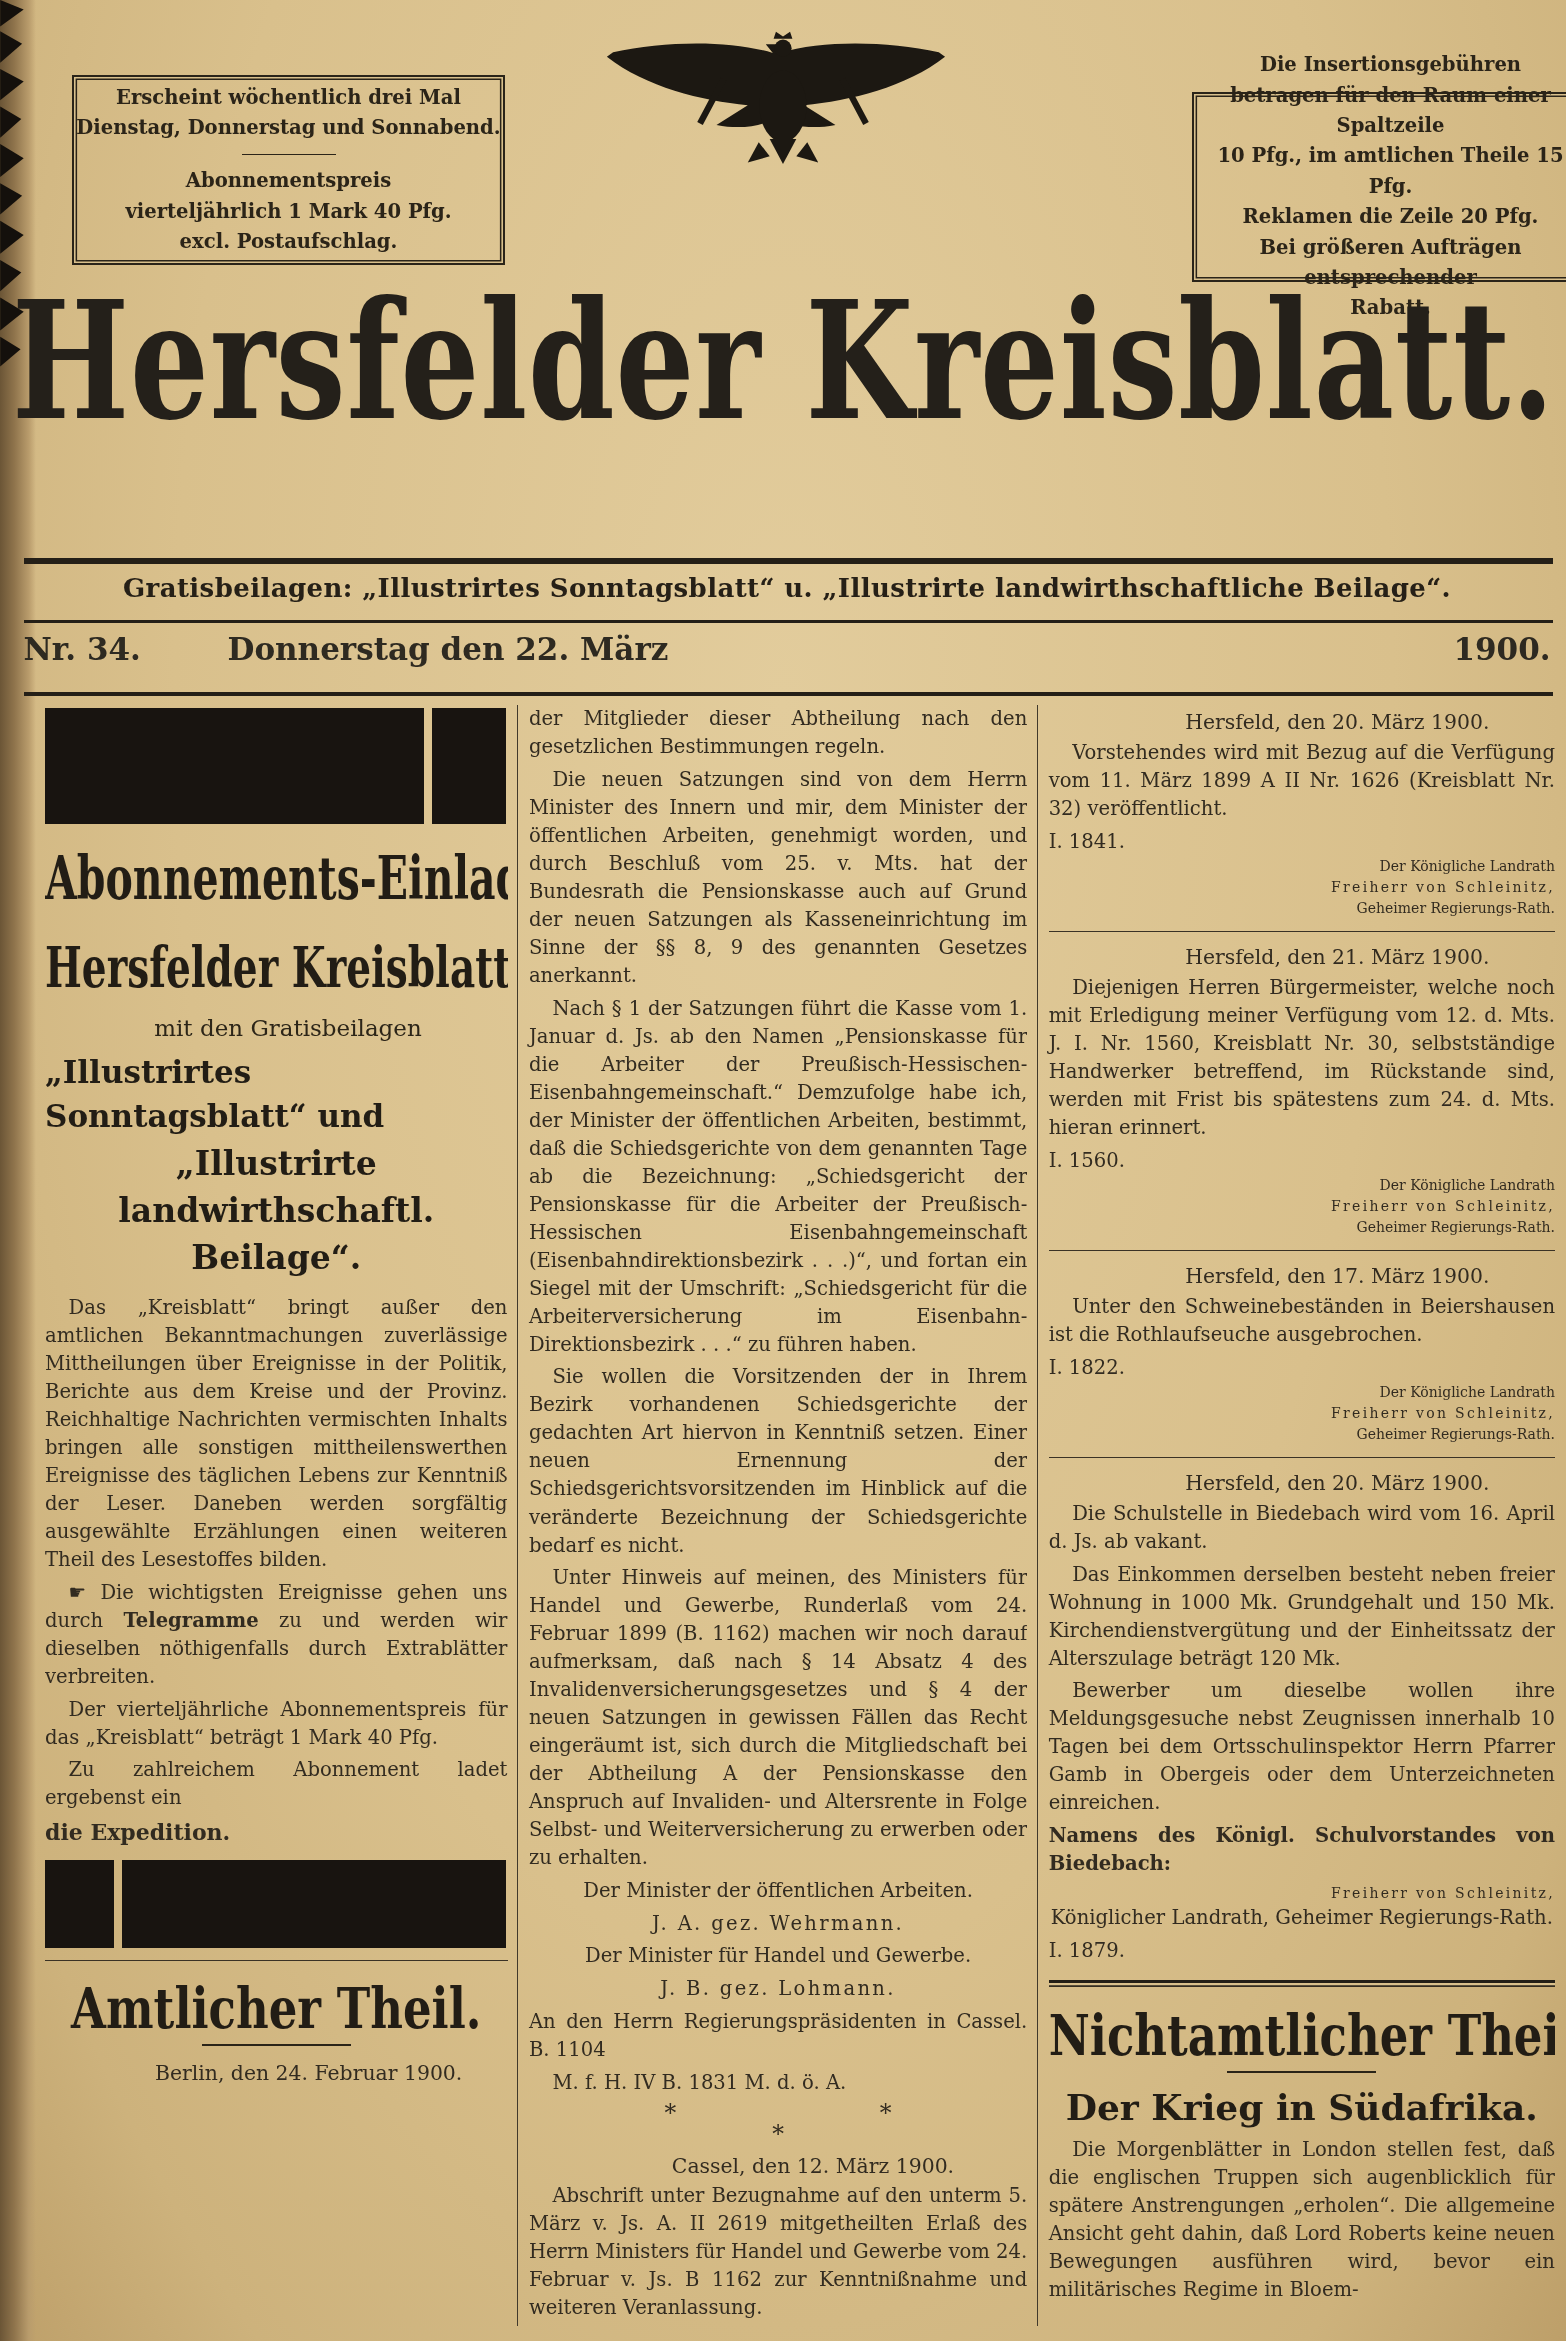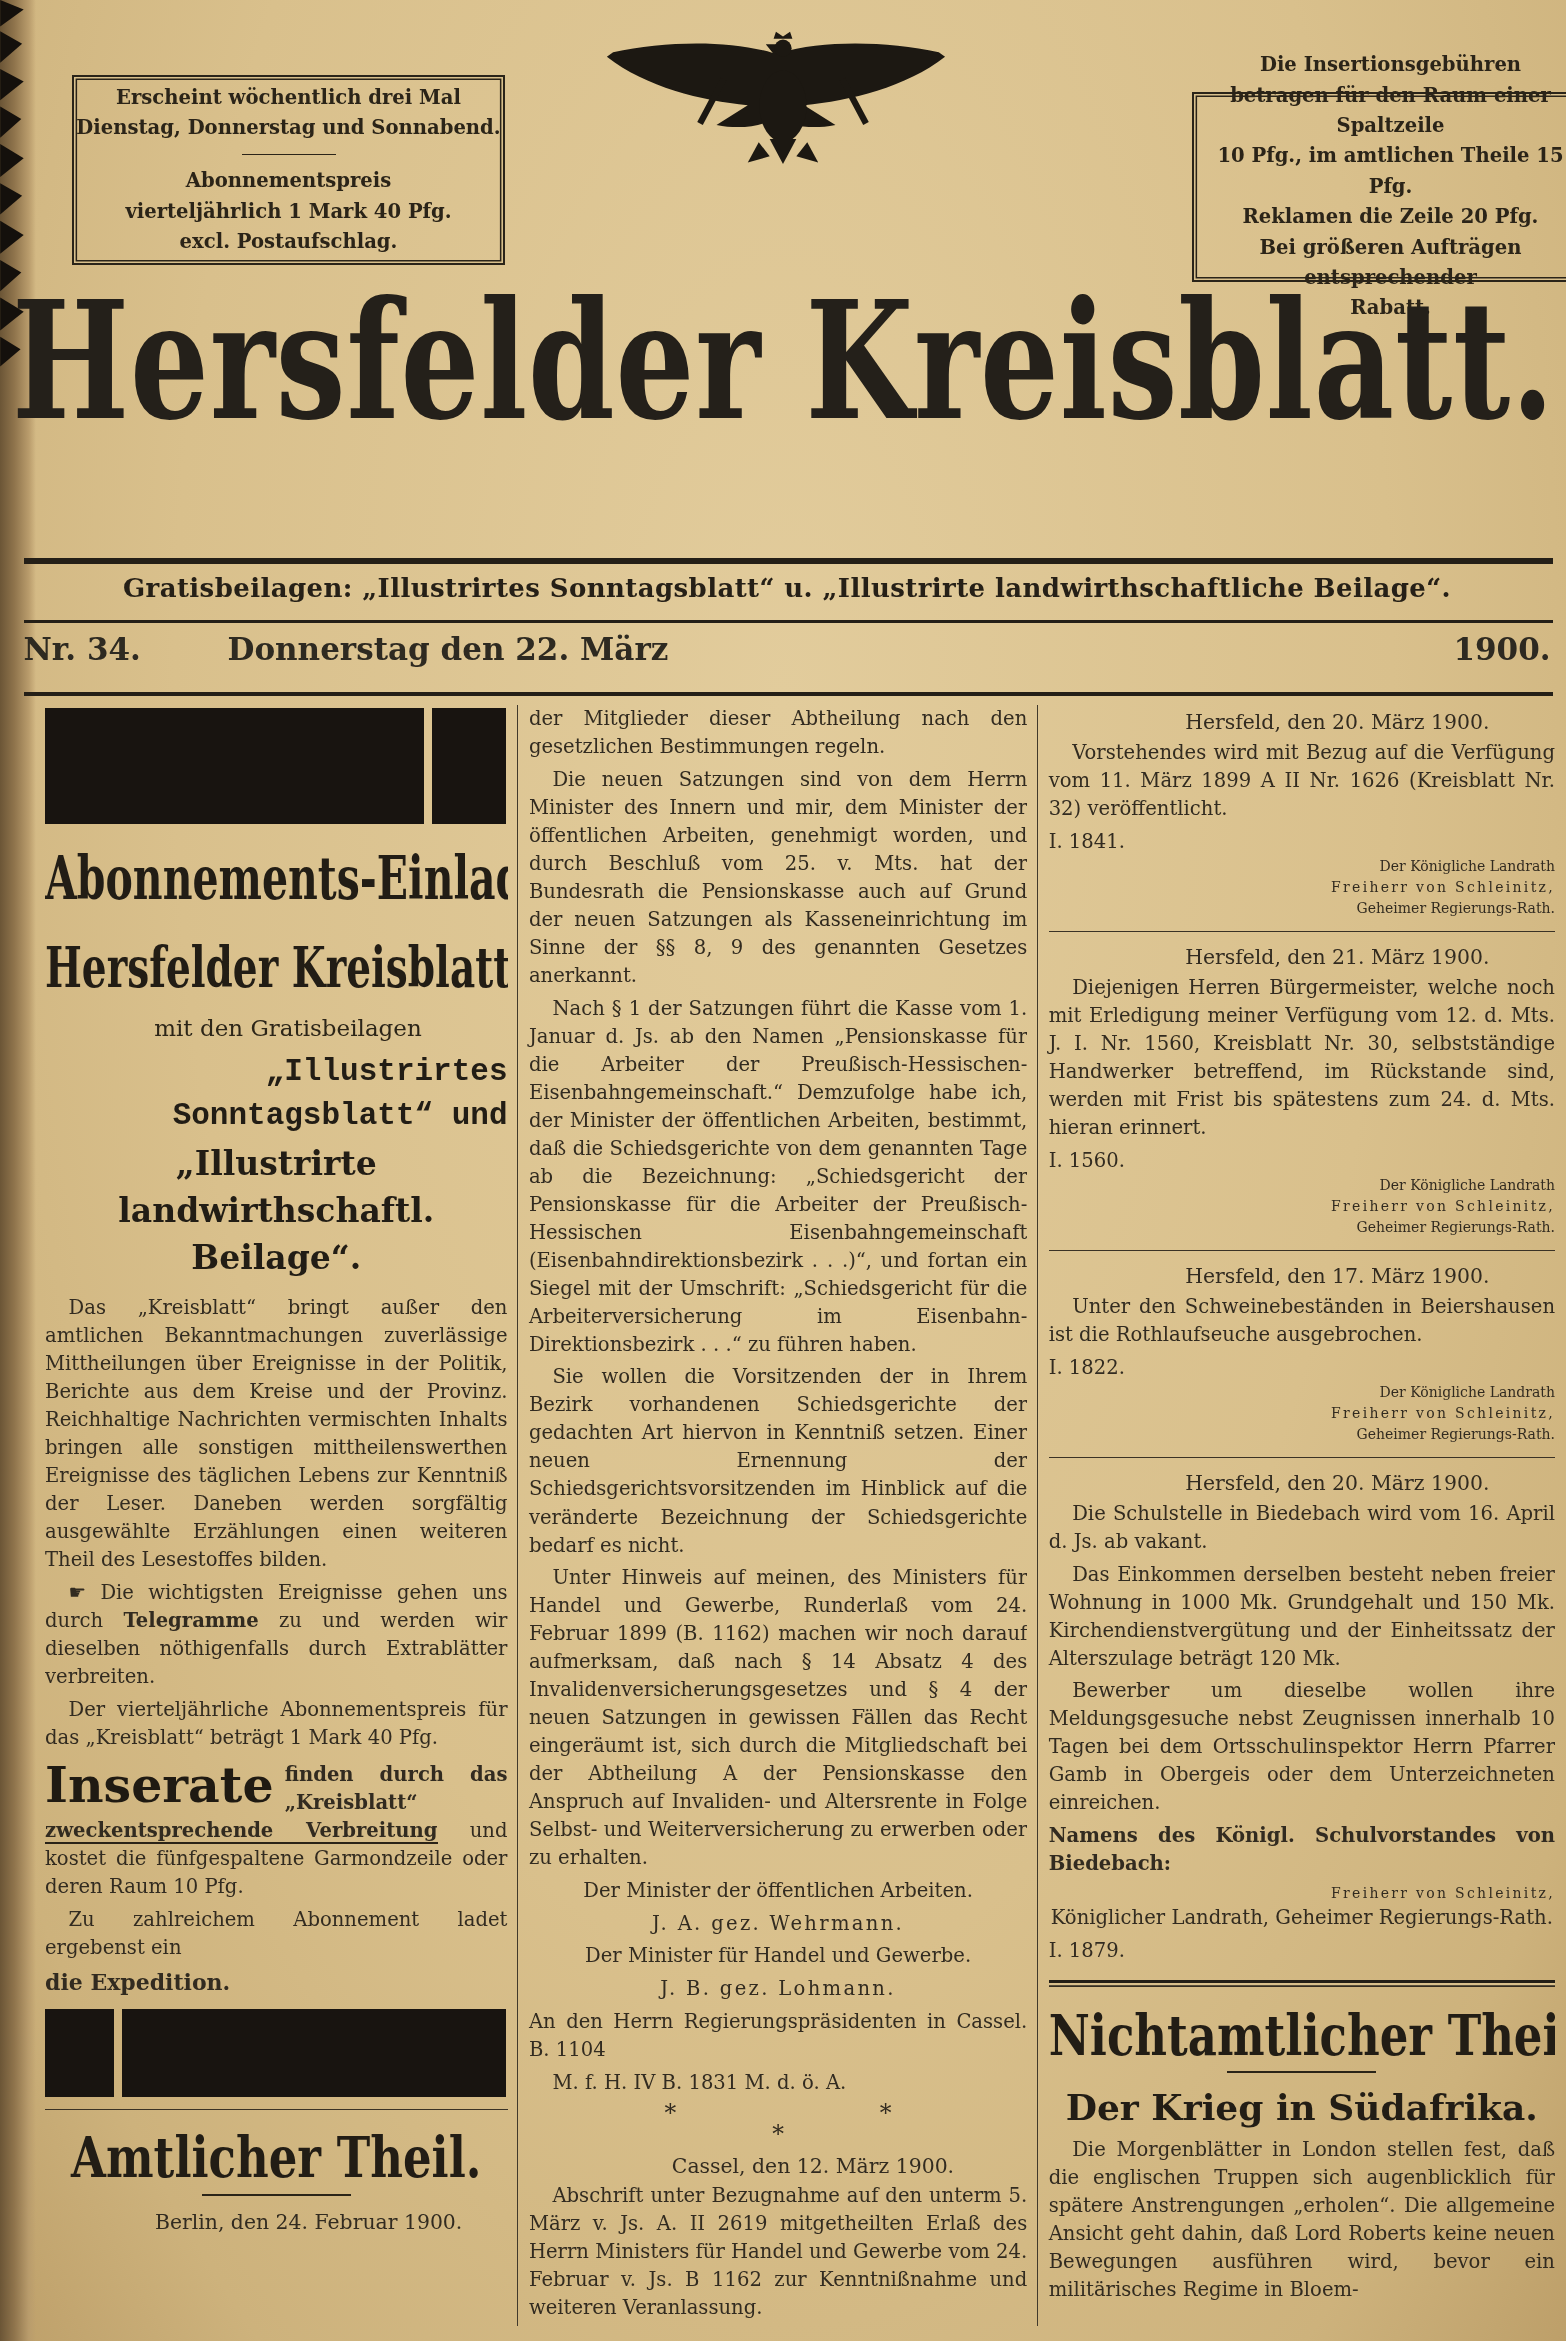--- a/index.html
+++ b/index.html
@@ -40,21 +40,21 @@
   p.noind{text-indent:0;}
   .bar{display:flex;gap:7.8px;height:116px;margin:3.1px 0 20.4px 0;}
   .bar div{background:#181410;}
   .bar2{display:flex;gap:7.8px;height:88px;margin:11px 0 7.8px 0;}
   .bar2 div{background:#181410;}
   .h-abo{font-size:41px;font-weight:bold;text-align:center;color:#221d15;
     transform:scaleY(1.45);transform-origin:50% 0;height:75px;margin:4.7px 0 14px;white-space:nowrap;}
   .h-paper{font-size:39px;font-weight:bold;text-align:center;color:#221d15;
     transform:scaleY(1.45);transform-origin:50% 0;height:74px;margin:7.8px 0 4.7px;white-space:nowrap;}
   .cline{text-align:center;text-indent:0;}
-  .beilage1{font-size:31px;font-weight:bold;text-align:right;margin:1.6px 0;color:#221d15;font-family:Liberation Mono, monospace;}
+  .beilage1{font-size:31px;font-weight:bold;text-align:left;margin:1.6px 0;color:#221d15;}
   .beilage2{font-size:33px;font-weight:bold;text-align:center;margin:1.6px 0 12.5px;color:#221d15;}
   .gratis{font-size:23px;text-align:center;margin:0 0 4.7px;color:#2c2518;}
   .inserate{font-size:49px;font-weight:bold;float:left;line-height:.9;margin:6.3px 11px 0 0;color:#1f1a12;}
   .emph{font-weight:bold;border-bottom:2.3px solid #2a2317;}
   .sigright{font-weight:bold;font-size:22px;margin:1.6px 4.7px 0 0;text-indent:0;}
   .h-sec{font-size:45px;font-weight:bold;text-align:center;color:#221d15;margin:14px 0 3.1px;
     transform:scaleY(1.25);transform-origin:50% 0;height:66px;white-space:nowrap;}
   .h-sec-rule{width:149px;border-top:2.3px solid #2a2418;margin:0 auto 12.5px;}
   .dateline{text-align:center;padding-left:14%;font-size:20.4px;margin:3.1px 0 1.6px;text-indent:0;}
   .story-h{font-size:42px;font-weight:bold;text-align:center;color:#221d15;margin:17px 0 7.8px;white-space:nowrap;}
@@ -146,28 +146,20 @@
       <p class="beilage1 noind">„Illustrirtes Sonntagsblatt“ und</p>
       <p class="beilage2 noind">„Illustrirte landwirthschaftl. Beilage“.</p>
       <p>Das „Kreisblatt“ bringt außer den amtlichen Bekanntmachungen zuverlässige Mittheilungen über Ereignisse in der Politik, Berichte aus dem Kreise und der Provinz. Reichhaltige Nachrichten vermischten Inhalts bringen alle sonstigen mittheilenswerthen Ereignisse des täglichen Lebens zur Kenntniß der Leser. Daneben werden sorgfältig ausgewählte Erzählungen einen weiteren Theil des Lesestoffes bilden.</p>
       <p>
         <span>☛</span>
         <span>Die wichtigsten Ereignisse gehen uns durch</span>
         <b>Telegramme</b>
         <span>zu und werden wir dieselben nöthigenfalls durch Extrablätter verbreiten.</span>
       </p>
       <p>Der vierteljährliche Abonnementspreis für das „Kreisblatt“ beträgt 1 Mark 40 Pfg.</p>
-      <div style="overflow:hidden;">
-        <span class="inserate">Inserate</span>
-        <p class="noind" style="margin-top:4.7px;">
-          <b>finden durch das „Kreisblatt“</b>
-          <span class="emph">zweckentsprechende Verbreitung</span>
-          <span>und kostet die fünfgespaltene Garmondzeile oder deren Raum 10 Pfg.</span>
-        </p>
-      </div>
       <p>Zu zahlreichem Abonnement ladet ergebenst ein</p>
       <p class="sigright">die Expedition.</p>
       <div class="bar2">
         <div style="width:15%"></div>
           <div style="width:83%"></div>
       </div>
       <hr class="thinrule">
       <div class="h-sec">Amtlicher Theil.</div>
       <div class="h-sec-rule"></div>
       <p class="dateline">Berlin, den 24. Februar 1900.</p>

